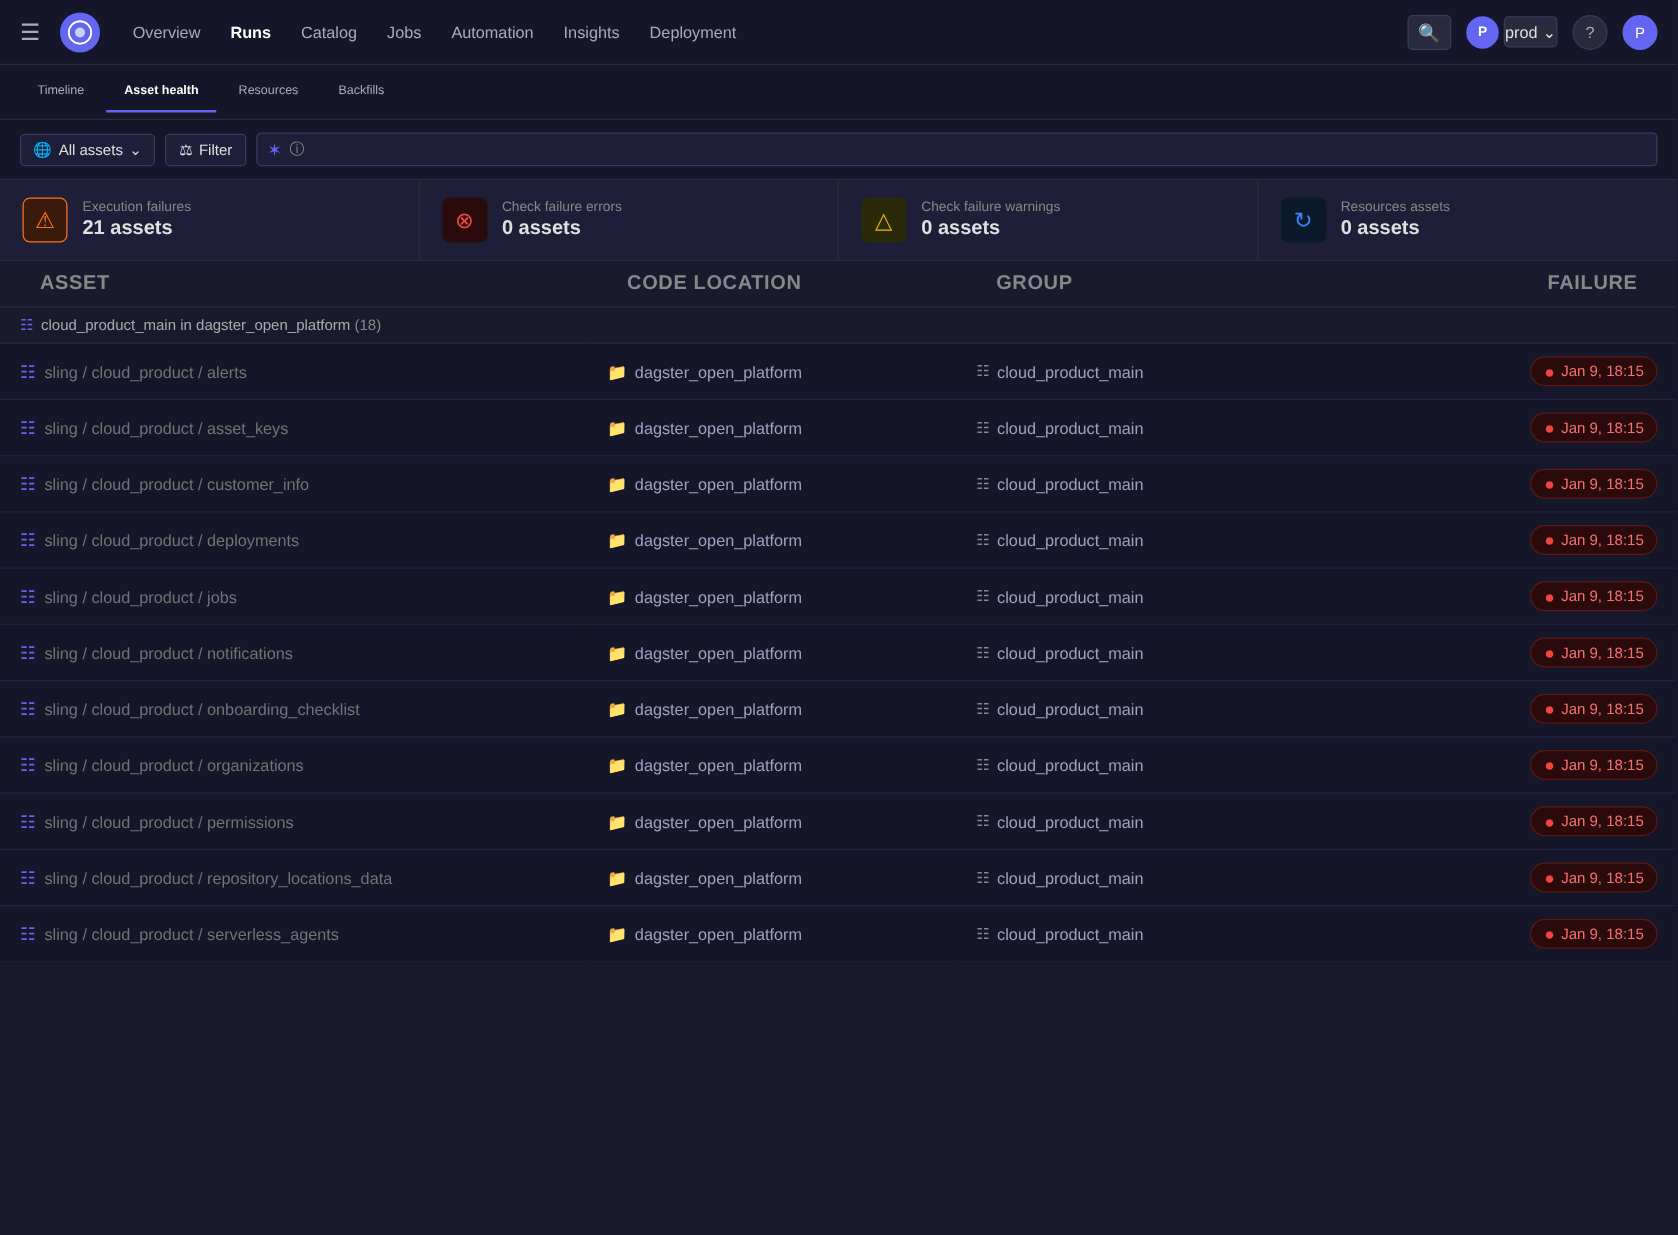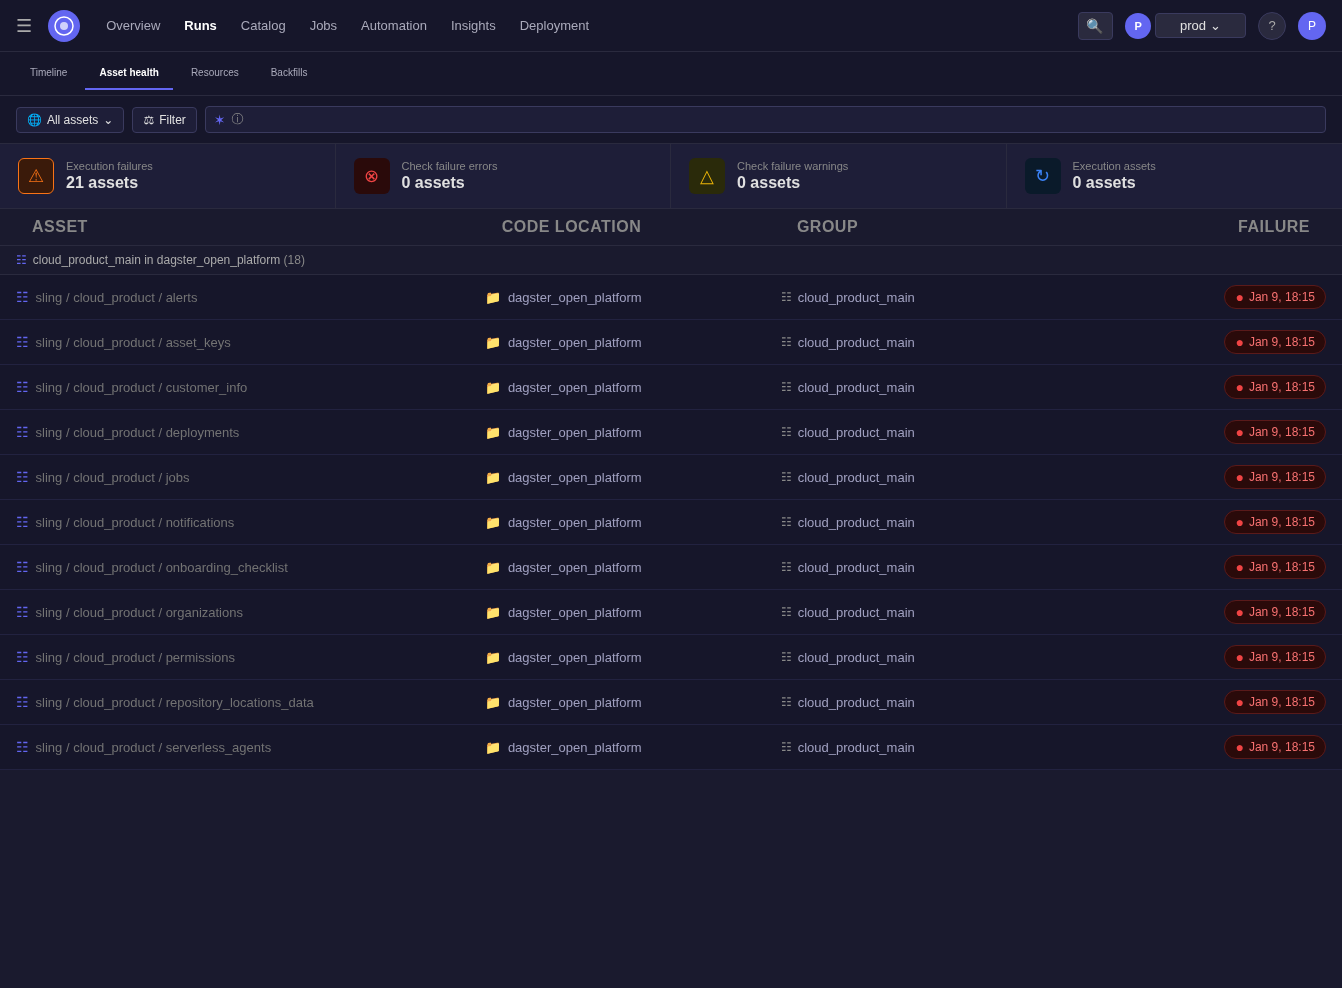--- a/index.html
+++ b/index.html
@@ -75,21 +75,21 @@
       border-radius: 50%;
       width: 26px; height: 26px;
       display: flex; align-items: center; justify-content: center;
       font-size: 11px; font-weight: bold; color: white;
     }
     .prod-btn {
       background: #2a2a3e;
       border: 1px solid #3a3a5e;
       border-radius: 4px;
       color: #e0e0e0;
-      padding: 4px 24px;
+      padding: 4px 0;
       cursor: pointer;
       display: flex; align-items: center; gap: 4px;
       font-size: 13px;
     }
     .help-btn {
       background: #2a2a3e;
       border: 1px solid #3a3a5e;
       border-radius: 50%;
       width: 28px; height: 28px;
       display: flex; align-items: center; justify-content: center;
@@ -347,21 +347,21 @@
     <div class="stat-card">
       <div class="stat-icon yellow">△</div>
       <div class="stat-text">
         <div class="stat-label">Check failure warnings</div>
         <div class="stat-value">0 assets</div>
       </div>
     </div>
     <div class="stat-card">
       <div class="stat-icon blue">↻</div>
       <div class="stat-text">
-        <div class="stat-label">Execution assets</div>
+        <div class="stat-label">Resources assets</div>
         <div class="stat-value">0 assets</div>
       </div>
     </div>
   </div>
 
 <div class="table-wrap">
   <table>
     <thead>
       <tr>
         <th class="col-asset">Asset</th>

